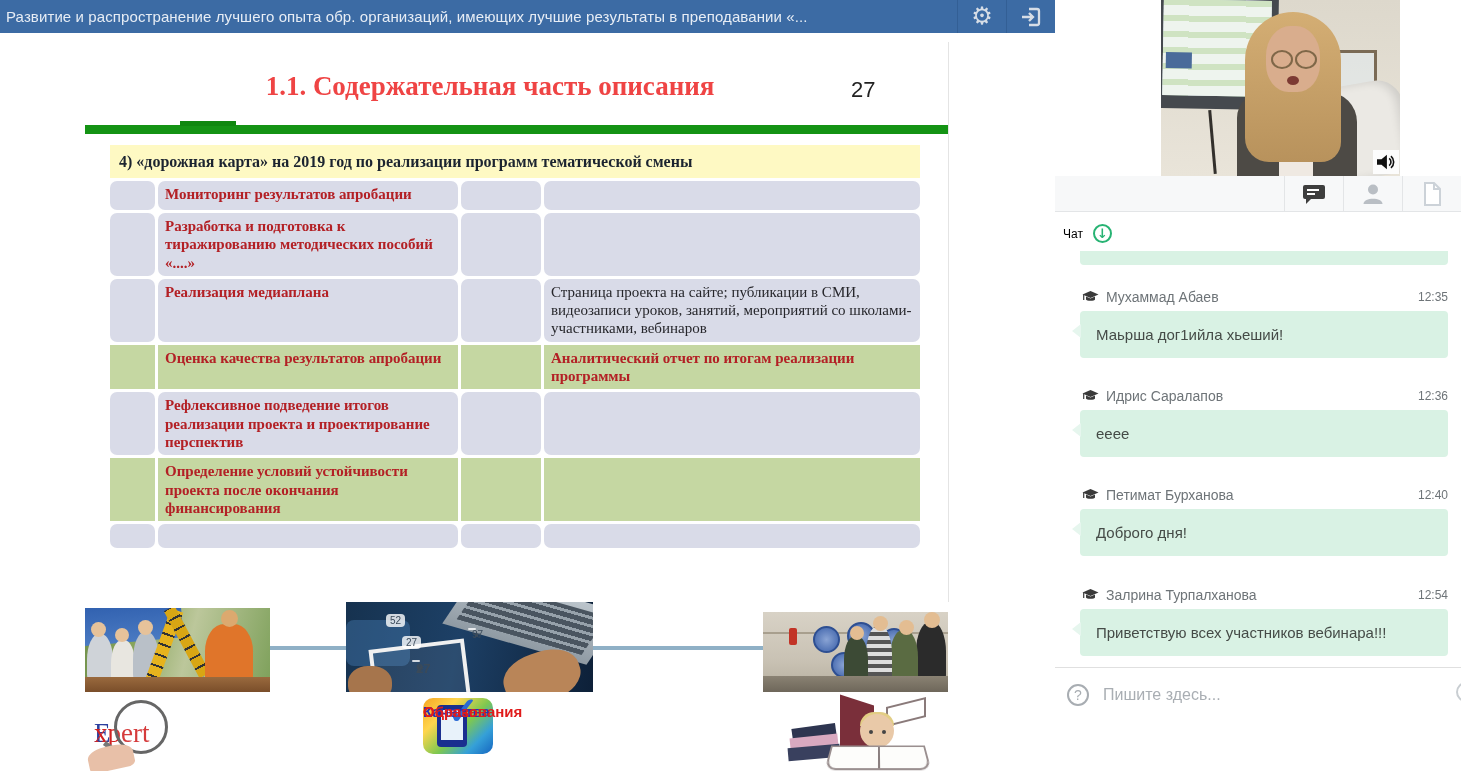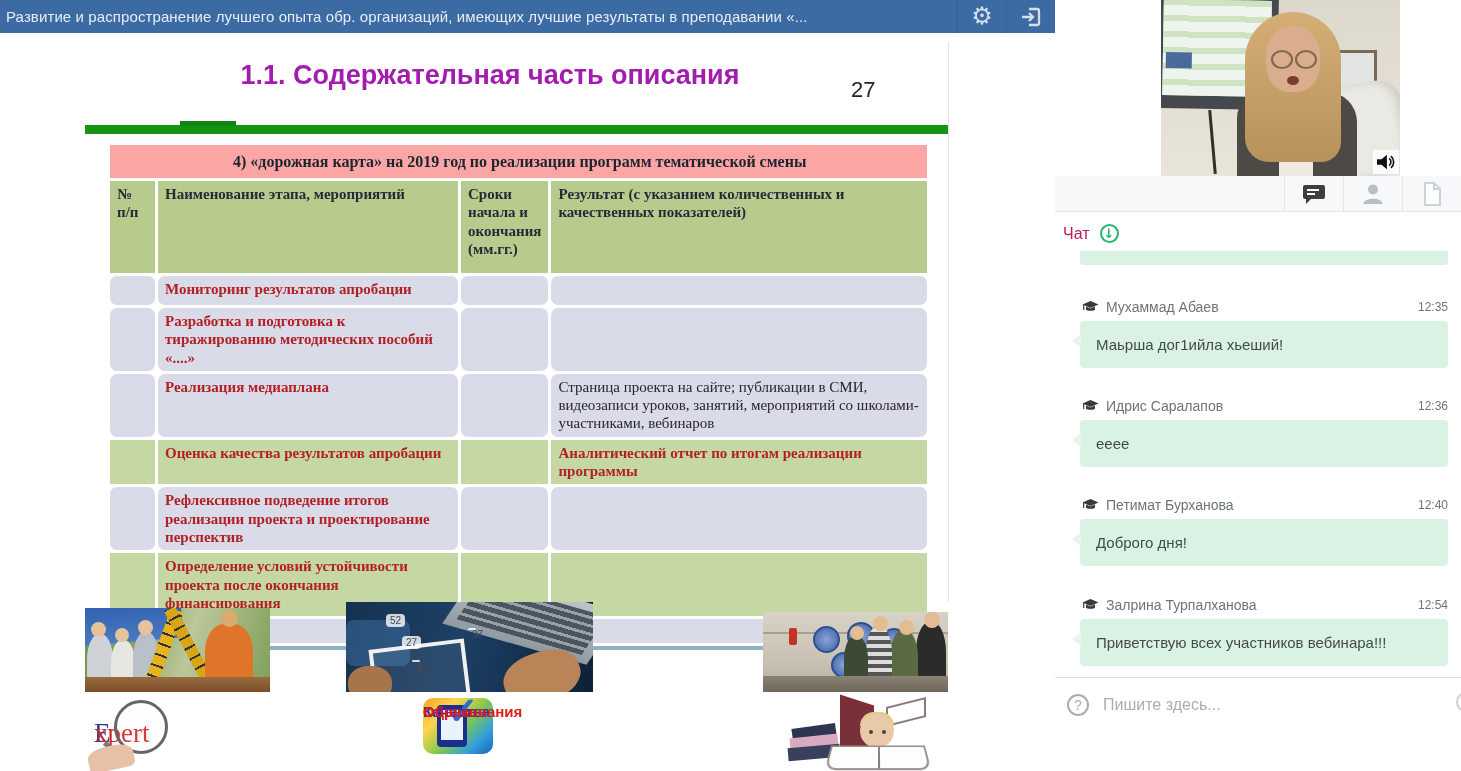--- a/index.html
+++ b/index.html
@@ -11,33 +11,33 @@
   .main { position:absolute; left:0; top:0; width:1055px; height:771px; background:#fff; }
 
   .topbar { position:absolute; left:0; top:0; width:1055px; height:33px; background:#3c6ba4;
             display:flex; align-items:center; }
   .topbar-title { color:#e7edf5; font-size:15px; padding-left:6px; white-space:nowrap; overflow:hidden;
                   flex:1; letter-spacing:.1px; }
   .topbar-btn { width:49px; height:33px; display:flex; align-items:center; justify-content:center;
                 border-left:1px solid #335f95; cursor:pointer; }
   .gear-glyph { font-family:"DejaVu Sans", sans-serif; font-size:24px; color:#d6dde6; line-height:33px; }
 
-  .slide-title { position:absolute; left:150px; top:60px; width:680px; text-align:center;
-                 font-family:Liberation Sans, sans-serif; font-weight:bold; font-size:27px; color:#a21caf; }
+  .slide-title { position:absolute; left:150px; top:71px; width:680px; text-align:center;
+                 font-family:Liberation Serif, serif; font-weight:bold; font-size:27px; color:#ef4444; }
   .page-num { position:absolute; left:851px; top:77px; font-size:22px; color:#222; }
   .green-bar { position:absolute; left:85px; top:125px; width:863px; height:9px; background:#149314; }
   .green-bar-accent { position:absolute; left:180px; top:121px; width:56px; height:5px; background:#0f870f; }
   .slide-edge { position:absolute; left:948px; top:42px; width:1px; height:560px; background:#e4e4e4; }
 
   
   table.ptable { position:absolute; left:107px; top:142px; border-collapse:separate; border-spacing:3px;
                  table-layout:fixed; font-family:"Liberation Serif", serif; }
   .ptable td { vertical-align:top; padding:4px 7px; line-height:1.22; }
-  .ptable .cap td { background:#fca5a5; font-weight:bold; font-size:16px; color:#1c2430; height:33px;
-                    vertical-align:middle; padding-left:9px;text-align:center; }
+  .ptable .cap td { background:#fef9c3; font-weight:bold; font-size:16px; color:#1c2430; height:33px;
+                    vertical-align:middle; padding-left:9px; }
   .ptable .hdr td { background:#b7cb8d; font-weight:bold; font-size:15px; color:#222c38; height:92px; }
   .ptable tr.lav td { background:#d9dbe8;border-radius:7px; }
   .ptable tr.grn td { background:#c5d7a2; }
   .ptable td.red, .ptable .redtxt { color:#b32025; font-weight:bold; font-size:15px; }
   .ptable td.blk { color:#26262b; font-weight:normal; font-size:15px; }
   .r1 td{height:29px} .r2 td{height:55px} .r3 td{height:59px} .r4 td{height:36px}
   .r5 td{height:55px} .r6 td{height:55px} .r7 td{height:24px}
 
   .rule-line { position:absolute; left:85px; top:646px; width:863px; height:4px; background:#8fb0c6; }
 
@@ -161,37 +161,37 @@
   .mouth { left:126px; top:76px; width:12px; height:9px; background:#7c3a33; border-radius:50%; }
   .speaker-btn { right:1px; bottom:2px; width:26px; height:24px; background:#fcfcfc; display:flex;
                  align-items:center; justify-content:center; cursor:pointer; }
 
   .rtoolbar { width:406px; height:36px; background:#f7f8f9; border-bottom:1px solid #e3e5e7;
               display:flex; justify-content:flex-end; }
   .tool-btn { width:59px; height:36px; display:flex; align-items:center; justify-content:center;
               border-left:1px solid #e3e5e7; cursor:pointer; }
 
   .chat-header { display:flex; align-items:center; gap:10px; padding:12px 0 6px 8px; }
-  .chat-title { font-size:16px; color:#be185d; }
+  .chat-title { font-size:12px; color:#000000; }
   .scroll-down-btn { width:19px; height:19px; border:2px solid #27b373; border-radius:50%;
       color:#27b373; font-size:13px; font-weight:bold; line-height:16px; text-align:center; cursor:pointer;
       font-family:"DejaVu Sans",sans-serif; }
 
   .chat-list { position:relative; }
   .bubble { position:relative; margin:0 13px 0 25px; background:#d9f2e4; border-radius:4px;
             padding:15px 16px; font-size:15px; color:#454b47; }
   .bubble::before { content:""; position:absolute; left:-8px; top:13px; border-top:7px solid transparent;
             border-bottom:7px solid transparent; border-right:9px solid #e6f6ee; }
   .bubble-partial { height:14px; margin:2px 13px 0 25px; background:#d9f2e4; border-radius:0 0 4px 4px;
             padding:0; }
   .bubble-partial::before { display:none; }
   .msg-head { display:flex; align-items:center; margin:0 13px 6px 27px; color:#6e7478; }
   .msg-name { font-size:14px; margin-left:7px; }
   .msg-time { margin-left:auto; font-size:12px; }
-  .m1 { margin-top:34px; } .m2 { margin-top:30px; } .m3 { margin-top:30px; } .m4 { margin-top:31px; }
+  .m1 { margin-top:24px; } .m2 { margin-top:30px; } .m3 { margin-top:30px; } .m4 { margin-top:31px; }
 
   .chat-input-row { position:relative; margin-top:11px; border-top:1px solid #e0e0e0;
                     display:flex; align-items:center; gap:14px; padding:16px 12px 0 12px; }
   .help-icon { flex:none; width:22px; height:22px; border:2px solid #a8adb2; border-radius:50%;
                color:#a8adb2; font-size:14px; line-height:18px; text-align:center; }
   .chat-input { border:none; outline:none; font-size:16px; color:#555; flex:1;
                 font-family:"Liberation Sans",sans-serif; background:transparent; }
   .chat-input::placeholder { color:#a9aeb3; }
   .edge-sliver { position:absolute; right:-15px; top:14px; width:20px; height:20px;
                  border:2px solid #c9ced2; border-radius:50%; }
@@ -227,26 +227,20 @@
       <colgroup>
           <col style="width:45px">
           <col style="width:300px">
           <col style="width:80px">
           <col style="width:376px">
         </colgroup>
       <tbody>
           <tr class="cap">
             <td colspan="4">4) «дорожная карта»  на 2019 год по реализации программ тематической смены</td>
           </tr>
-      <tr class="hdr">
-        <td>№ п/п</td>
-        <td>Наименование этапа, мероприятий</td>
-        <td>Сроки начала и окончания (мм.гг.)</td>
-        <td>Результат (с указанием количественных и качественных показателей)</td>
-      </tr>
       <tr class="lav r1">
         <td></td>
         <td class="red">Мониторинг результатов апробации</td>
         <td></td>
         <td></td>
       </tr>
       <tr class="lav r2">
         <td></td>
         <td class="red">Разработка и подготовка к тиражированию методических пособий «....»</td>
         <td></td>

